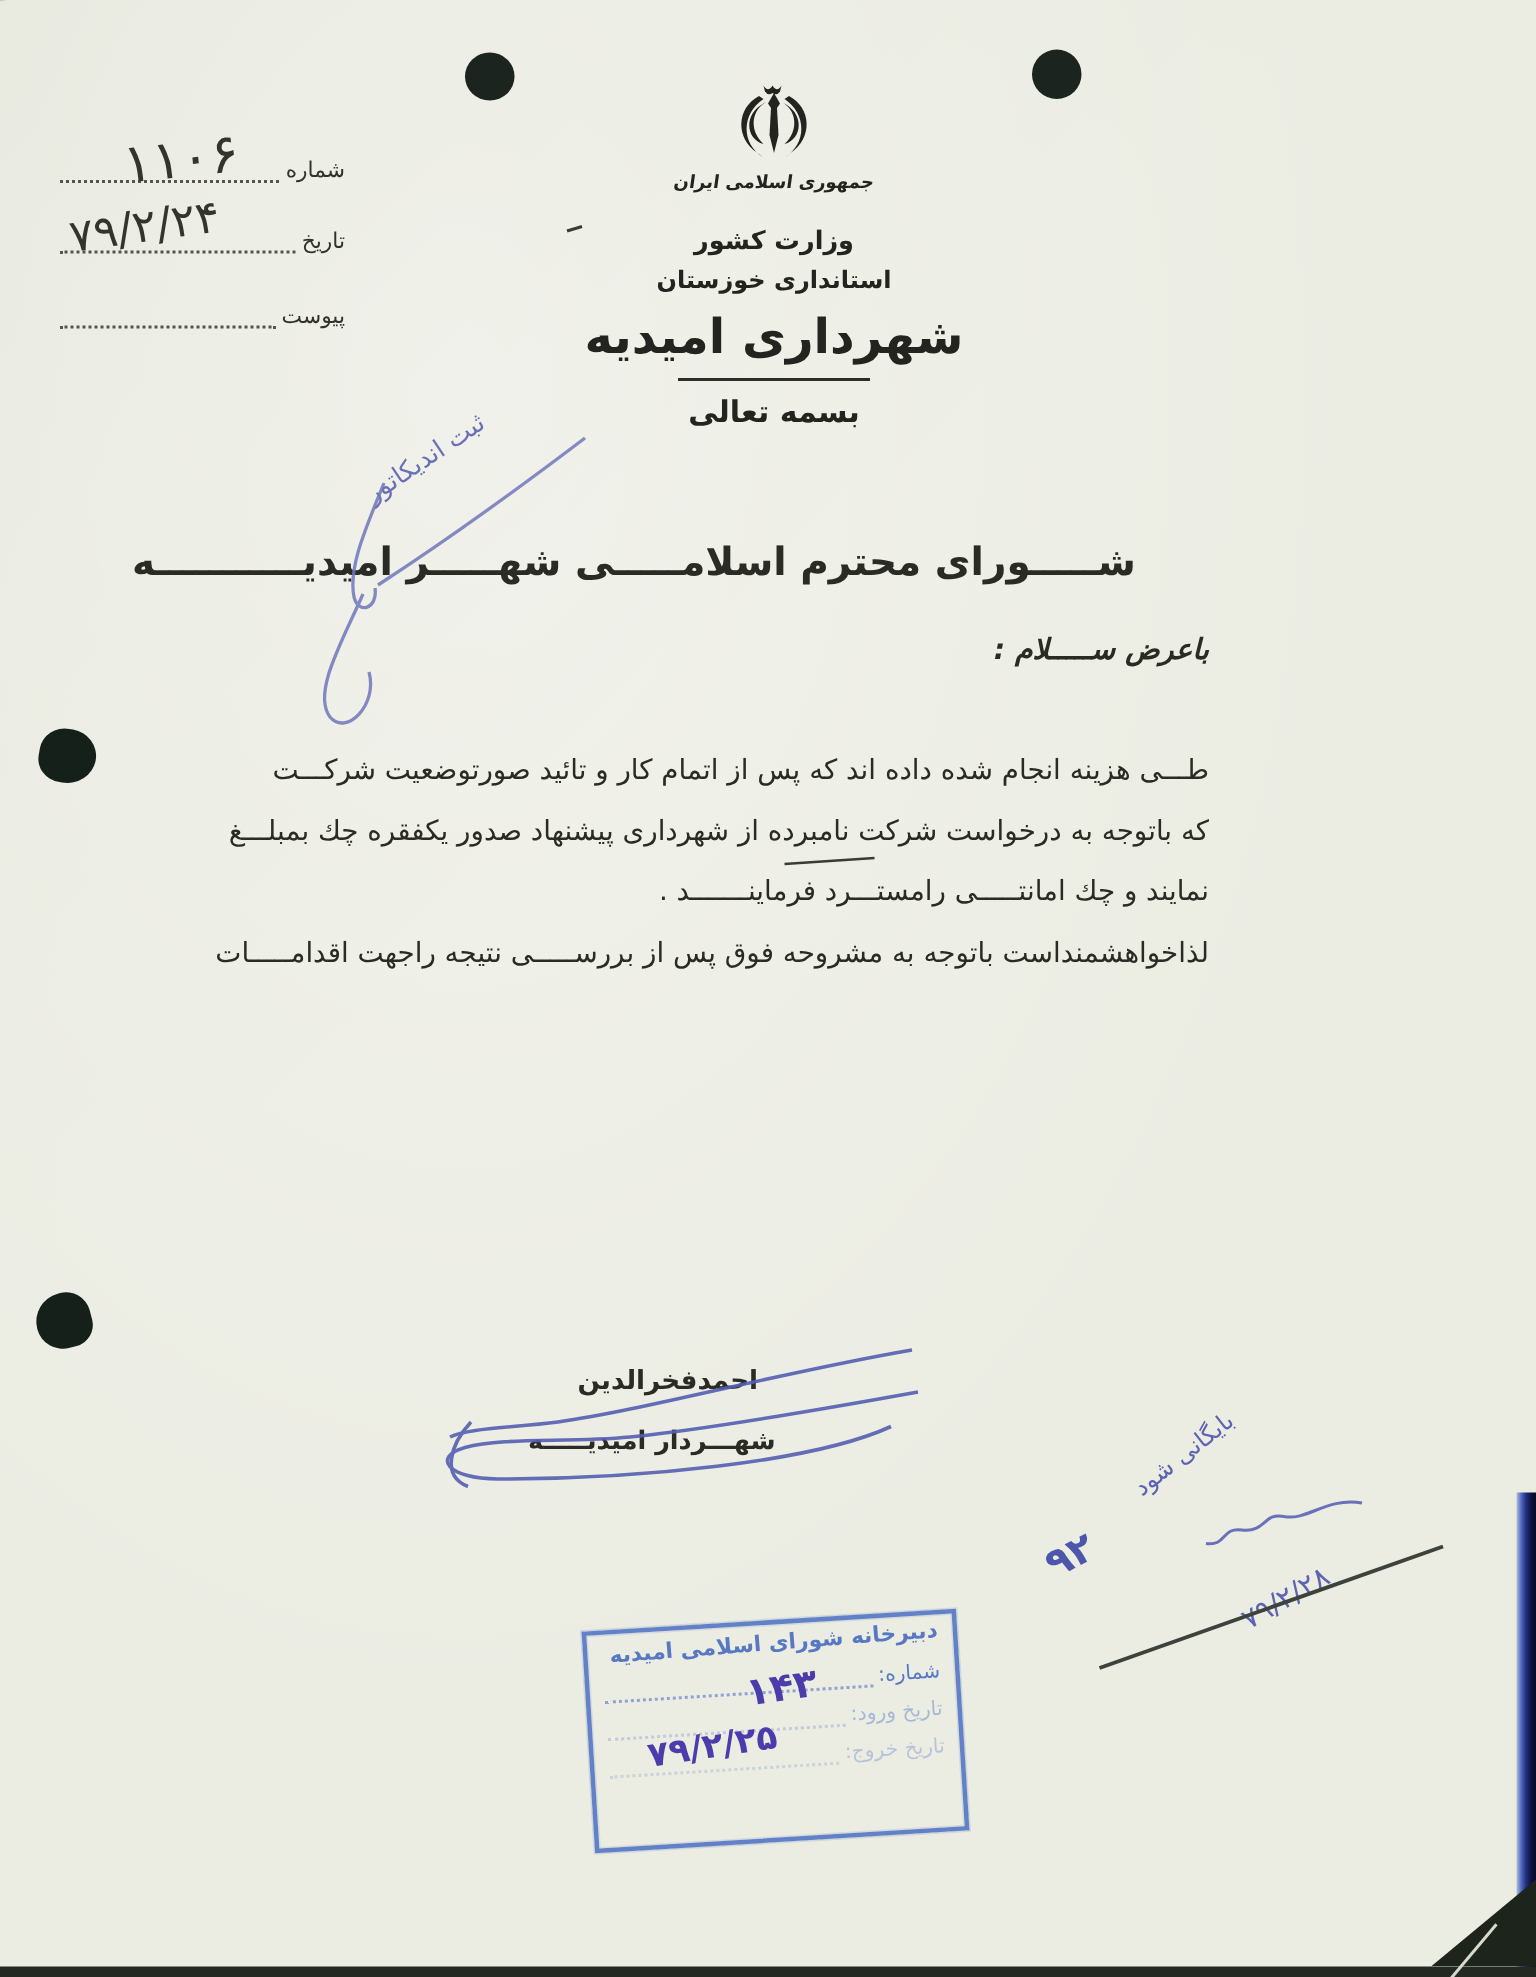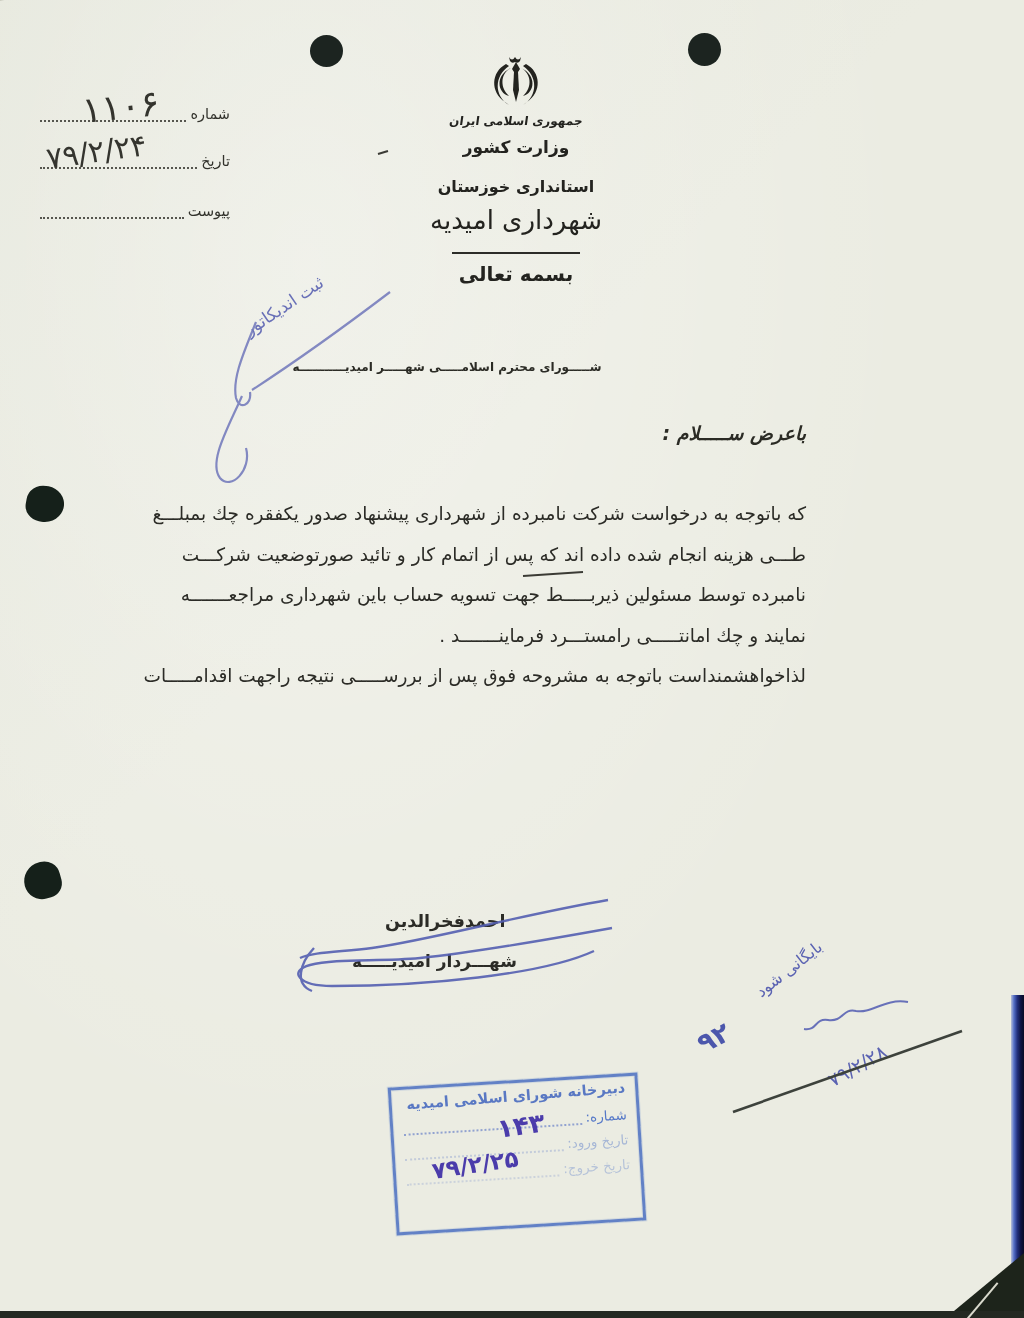--- a/index.html
+++ b/index.html
@@ -21,36 +21,36 @@
 
   
   .hole{position:absolute;background:#1c2420;border-radius:50%;}
   .blob{position:absolute;background:#15201a;}
 
   
   .lh{left:388px;width:256px;text-align:center;color:#23231f;}
   .lh-script{font-weight:bold;font-size:12px;transform:skewX(-8deg);letter-spacing:-.5px;}
   .lh-ministry{font-weight:bold;font-size:17px;}
   .lh-gov{font-weight:bold;font-size:16px;}
-  .lh-city{font-weight:normal;font-size:26px;letter-spacing:1px;}
+  .lh-city{font-weight:bold;font-size:32px;letter-spacing:1px;}
   .lh-rule{left:452px;width:128px;height:2px;background:#2c2c28;}
   .lh-basmala{font-weight:bold;font-size:20px;}
 
   
   .meta-row{left:40px;width:190px;display:flex;direction:rtl;align-items:flex-end;gap:4px;}
   .meta-label{font-weight:normal;font-size:14.5px;color:#32322c;white-space:nowrap;}
   .meta-dots{flex:1;border-bottom:2px dotted #55554e;height:16px;}
   .hand{color:#34342e;white-space:nowrap;}
 
   
   .pen{color:#5b63b2;white-space:nowrap;}
 
   
   .typed{white-space:nowrap;}
-  .addressee{left:88px;width:718px;text-align:center;font-size:12px;font-weight:bold;color:#2b2b25;}
+  .addressee{left:88px;width:718px;text-align:left;font-size:26px;font-weight:bold;color:#2b2b25;}
   .salutation{left:88px;width:718px;text-align:right;font-size:19px;font-weight:bold;color:#2b2b25;font-style:italic;}
   .body-block{left:88px;width:718px;text-align:right;font-size:18.5px;line-height:40.6px;color:#2b2b26;}
   .body-line{height:40.6px;white-space:nowrap;}
   .indent1{padding-right:60px;}
 
   .sig-name{font-size:17.5px;font-weight:bold;color:#2b2b26;}
   .sig-title{font-size:17px;font-weight:bold;color:#2b2b26;}
 
   
   .stamp{
@@ -106,21 +106,21 @@
       <path d="M27,18 h4 l1,18 -3,12 -3,-12 Z"></path>
 
       <path d="M24,14 C14,19 12,33 22,42 C10,39 8,21 24,14 Z"></path>
       <path d="M34,14 C44,19 46,33 36,42 C48,39 50,21 34,14 Z"></path>
 
       <path d="M19,10 C4,18 3,38 18,48 l4,3 C7,42 7,22 22,12 Z"></path>
       <path d="M39,10 C54,18 55,38 40,48 l-4,3 C51,42 51,22 36,12 Z"></path>
     </g>
   </svg>
   <div class="abs lh lh-script" style="top:114px;">جمهوری اسلامی ایران</div>
-  <div class="abs lh lh-ministry" style="top:137px;">وزارت كشور</div>
+  <div class="abs lh lh-ministry" style="top:151px;">وزارت كشور</div>
   <div class="abs lh lh-gov" style="top:177px;">استانداری خوزستان</div>
   <div class="abs lh lh-city" style="top:205px;">شهرداری امیدیه</div>
   <div class="abs lh-rule" style="top:252px;"></div>
   <div class="abs lh lh-basmala" style="top:262px;">بسمه تعالی</div>
 
   <div class="abs meta-row" style="top:104px;">
     <span class="meta-label">شماره</span>
     <span class="meta-dots"></span>
   </div>
   <div class="abs meta-row" style="top:151px;">
@@ -133,23 +133,22 @@
   </div>
   <div class="abs hand" style="left:82px;top:86px;font-size:36px;transform:rotate(-6deg);"><span class="ltrnum">۱۱۰۶</span></div>
   <div class="abs hand" style="left:46px;top:134px;font-size:30px;letter-spacing:3px;transform:rotate(-8deg);"><span class="ltrnum">۷۹/۲/۲۴</span></div>
 
   <div class="abs pen" style="left:238px;top:296px;font-size:17px;transform:rotate(-34deg);opacity:.9;">ثبت اندیكاتور</div>
 
   <div class="abs addressee rtl typed" style="top:360px;">شـــــورای محترم اسلامـــــی شهـــــر امیدیـــــــــــه</div>
   <div class="abs salutation rtl typed" style="top:422px;">باعرض ســـــلام :</div>
 
   <div class="abs body-block rtl" style="top:494px;">
+    <div class="body-line">طـــی هزینه انجام شده داده اند كه پس از اتمام كار و تائید صورتوضعیت شركـــت</div>
     <div class="body-line">كه باتوجه به درخواست شركت نامبرده از شهرداری پیشنهاد صدور یكفقره چك بمبلـــغ</div>
-    <div class="body-line">طـــی هزینه انجام شده داده اند كه پس از اتمام كار و تائید صورتوضعیت شركـــت</div>
-    <div class="body-line">نامبرده توسط مسئولین ذیربـــــط جهت تسویه حساب باین شهرداری مراجعـــــــه</div>
     <div class="body-line">نمایند و چك امانتـــــی رامستـــرد فرماینـــــــد .</div>
     <div class="body-line">لذاخواهشمنداست باتوجه به مشروحه فوق پس از بررســـــی نتیجه راجهت اقدامـــــات</div>
   </div>
 
   <div class="abs sig-name rtl typed" style="left:385px;top:911px;">احمدفخرالدین</div>
   <div class="abs sig-title rtl typed" style="left:352px;top:951px;">شهـــردار امیدیـــــه</div>
 
   <div class="abs pen" style="left:752px;top:986px;font-size:16px;transform:rotate(-38deg);transform-origin:left top;">بایگانی شود</div>
   <div class="abs pen" style="left:697px;top:1022px;font-size:27px;font-weight:bold;transform:rotate(-28deg);color:#4c57ac;">۹۲</div>
   <div class="abs pen" style="left:824px;top:1072px;font-size:19px;letter-spacing:3px;transform:rotate(-30deg);transform-origin:left top;"><span class="ltrnum">۷۹/۲/۲۸</span></div>

